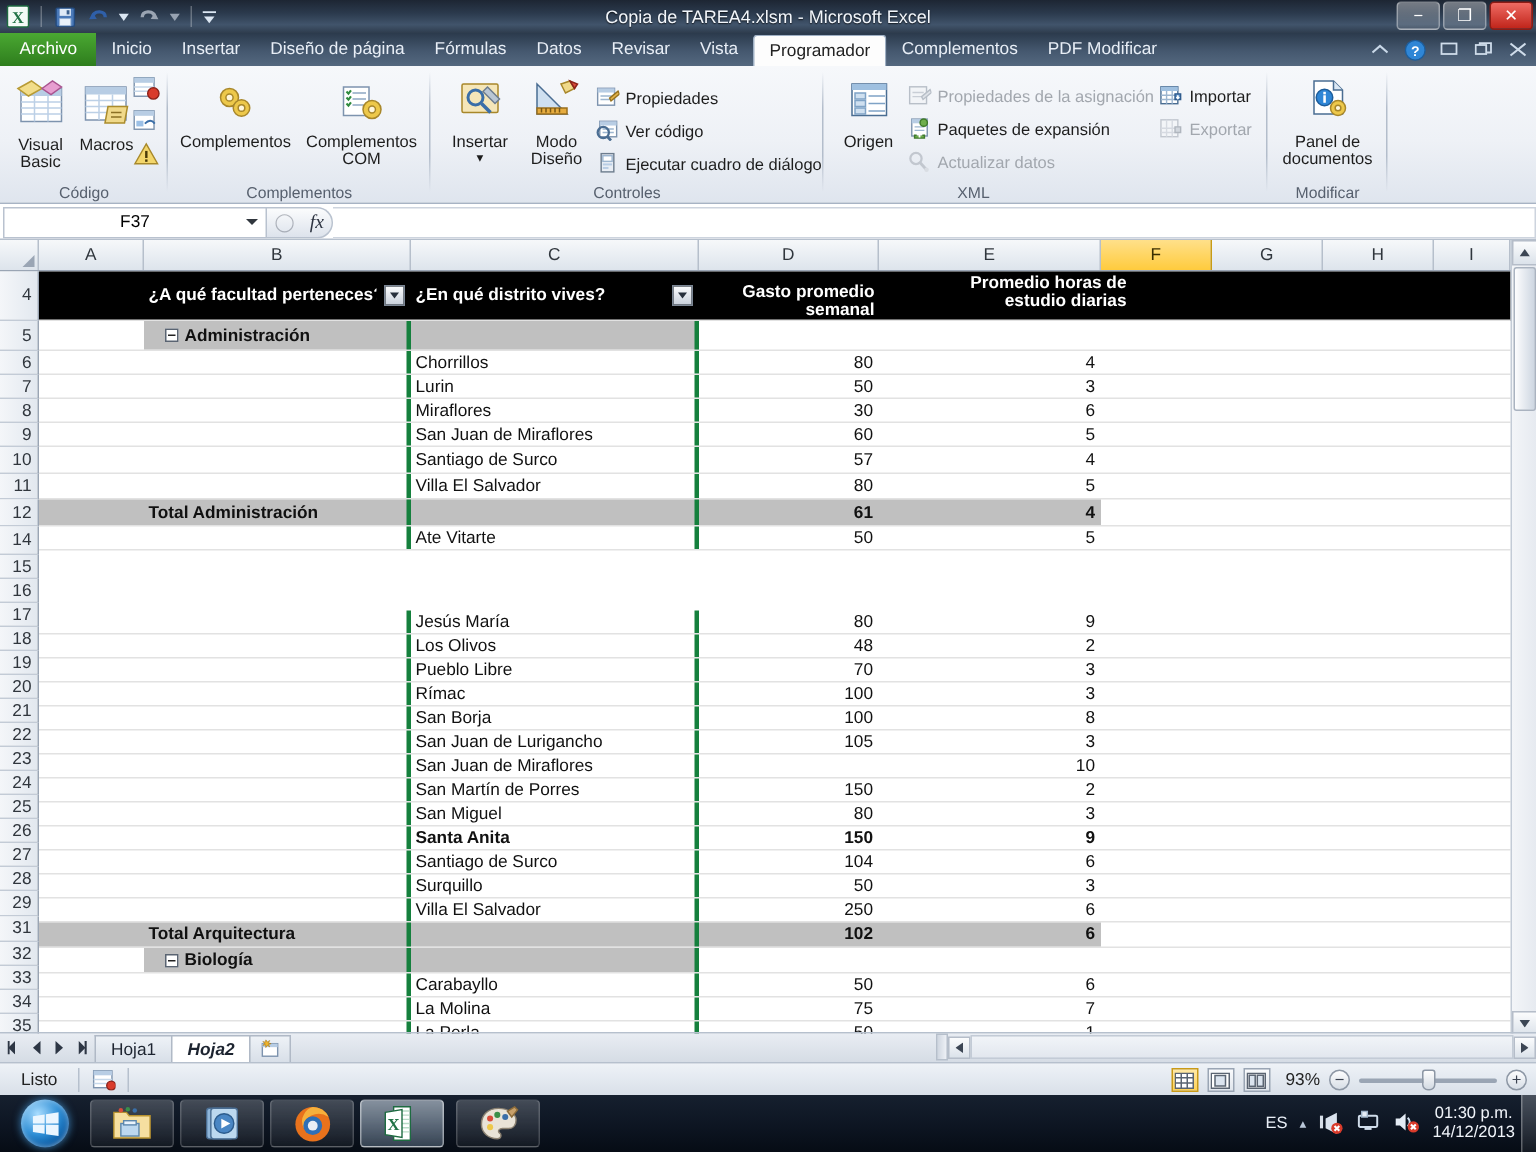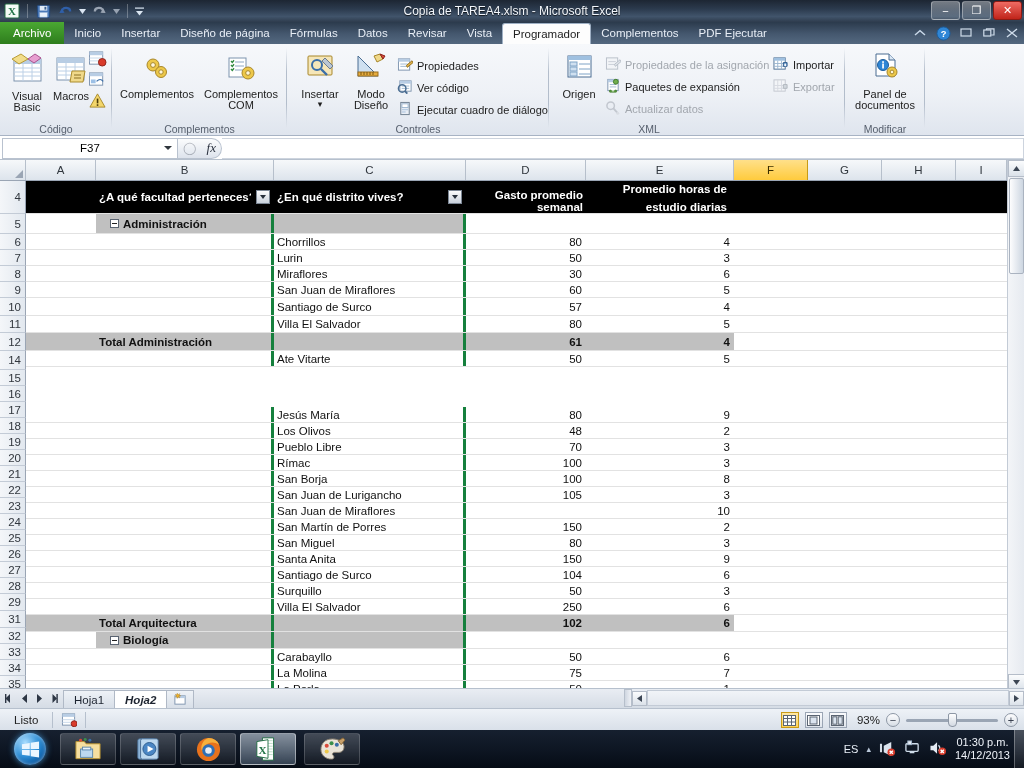--- a/index.html
+++ b/index.html
@@ -232,21 +232,21 @@
     <div class="tab file">Archivo</div>
     <div class="tab">Inicio</div>
     <div class="tab">Insertar</div>
     <div class="tab">Diseño de página</div>
     <div class="tab">Fórmulas</div>
     <div class="tab">Datos</div>
     <div class="tab">Revisar</div>
     <div class="tab">Vista</div>
     <div class="tab active">Programador</div>
     <div class="tab">Complementos</div>
-    <div class="tab">PDF Ejecutar</div>
+    <div class="tab">PDF Modificar</div>
   </div>
   <div id="tabright">
     <span class="tricon">
       <svg width="12" height="8" viewBox="0 0 12 8">
           <path d="M1 6 L6 1.6 L11 6" stroke="#c9d8e8" stroke-width="1.4" fill="none"></path>
         </svg>
     </span>
     <span class="tricon">
       <svg width="15" height="15" viewBox="0 0 16 16">
           <circle cx="8" cy="8" r="7" fill="#2f86d6" stroke="#1d5d9b"></circle>
@@ -612,21 +612,21 @@
       <div class="gc" style="left:248px;width:192px">
         <span>¿En qué distrito vives?</span>
         <span class="pivbtn" style="position:absolute;right:4px;top:9px">
             <span class="dn"></span>
           </span>
       </div>
       <div class="gc" style="left:440px;width:120px;align-items:flex-start;justify-content:flex-end;flex-direction:column;padding-top:2px">
         <span style="width:100%;text-align:right">Gasto promedio</span>
         <span style="width:100%;text-align:right">semanal</span>
       </div>
-      <div class="gc" style="left:556px;width:148px;align-items:flex-start;justify-content:space-between;flex-direction:column;padding-top:2px">
+      <div class="gc" style="left:580px;width:148px;align-items:flex-start;justify-content:flex-start;flex-direction:column;padding-top:2px">
         <span style="width:100%;text-align:right">Promedio horas de</span>
         <span style="width:100%;text-align:right">estudio diarias</span>
       </div>
     </div>
     <div id="rows-host">
         <div class="grow" style="height: 20px;">
           <div class="gc" style="left: 0px; width: 70px;">
             <span></span>
           </div>
           <div class="gc vb graycell" style="left: 70px; width: 178px; padding-left: 14px;">
@@ -925,21 +925,21 @@
           <div class="gc vb" style="left: 248px; width: 192px;">
             <span>San Miguel</span>
           </div>
           <div class="gc num" style="left: 440px; width: 120px;">
             <span>80</span>
           </div>
           <div class="gc num" style="left: 560px; width: 148px;">
             <span>3</span>
           </div>
         </div>
-        <div class="grow" style="height: 16px;">
+        <div class="grow" style="height: 16px; font-weight: bold;">
           <div class="gc" style="left: 0px; width: 70px;">
             <span></span>
           </div>
           <div class="gc vb" style="left: 70px; width: 178px;">
             <span></span>
           </div>
           <div class="gc vb" style="left: 248px; width: 192px;">
             <span>Santa Anita</span>
           </div>
           <div class="gc num" style="left: 440px; width: 120px;">

